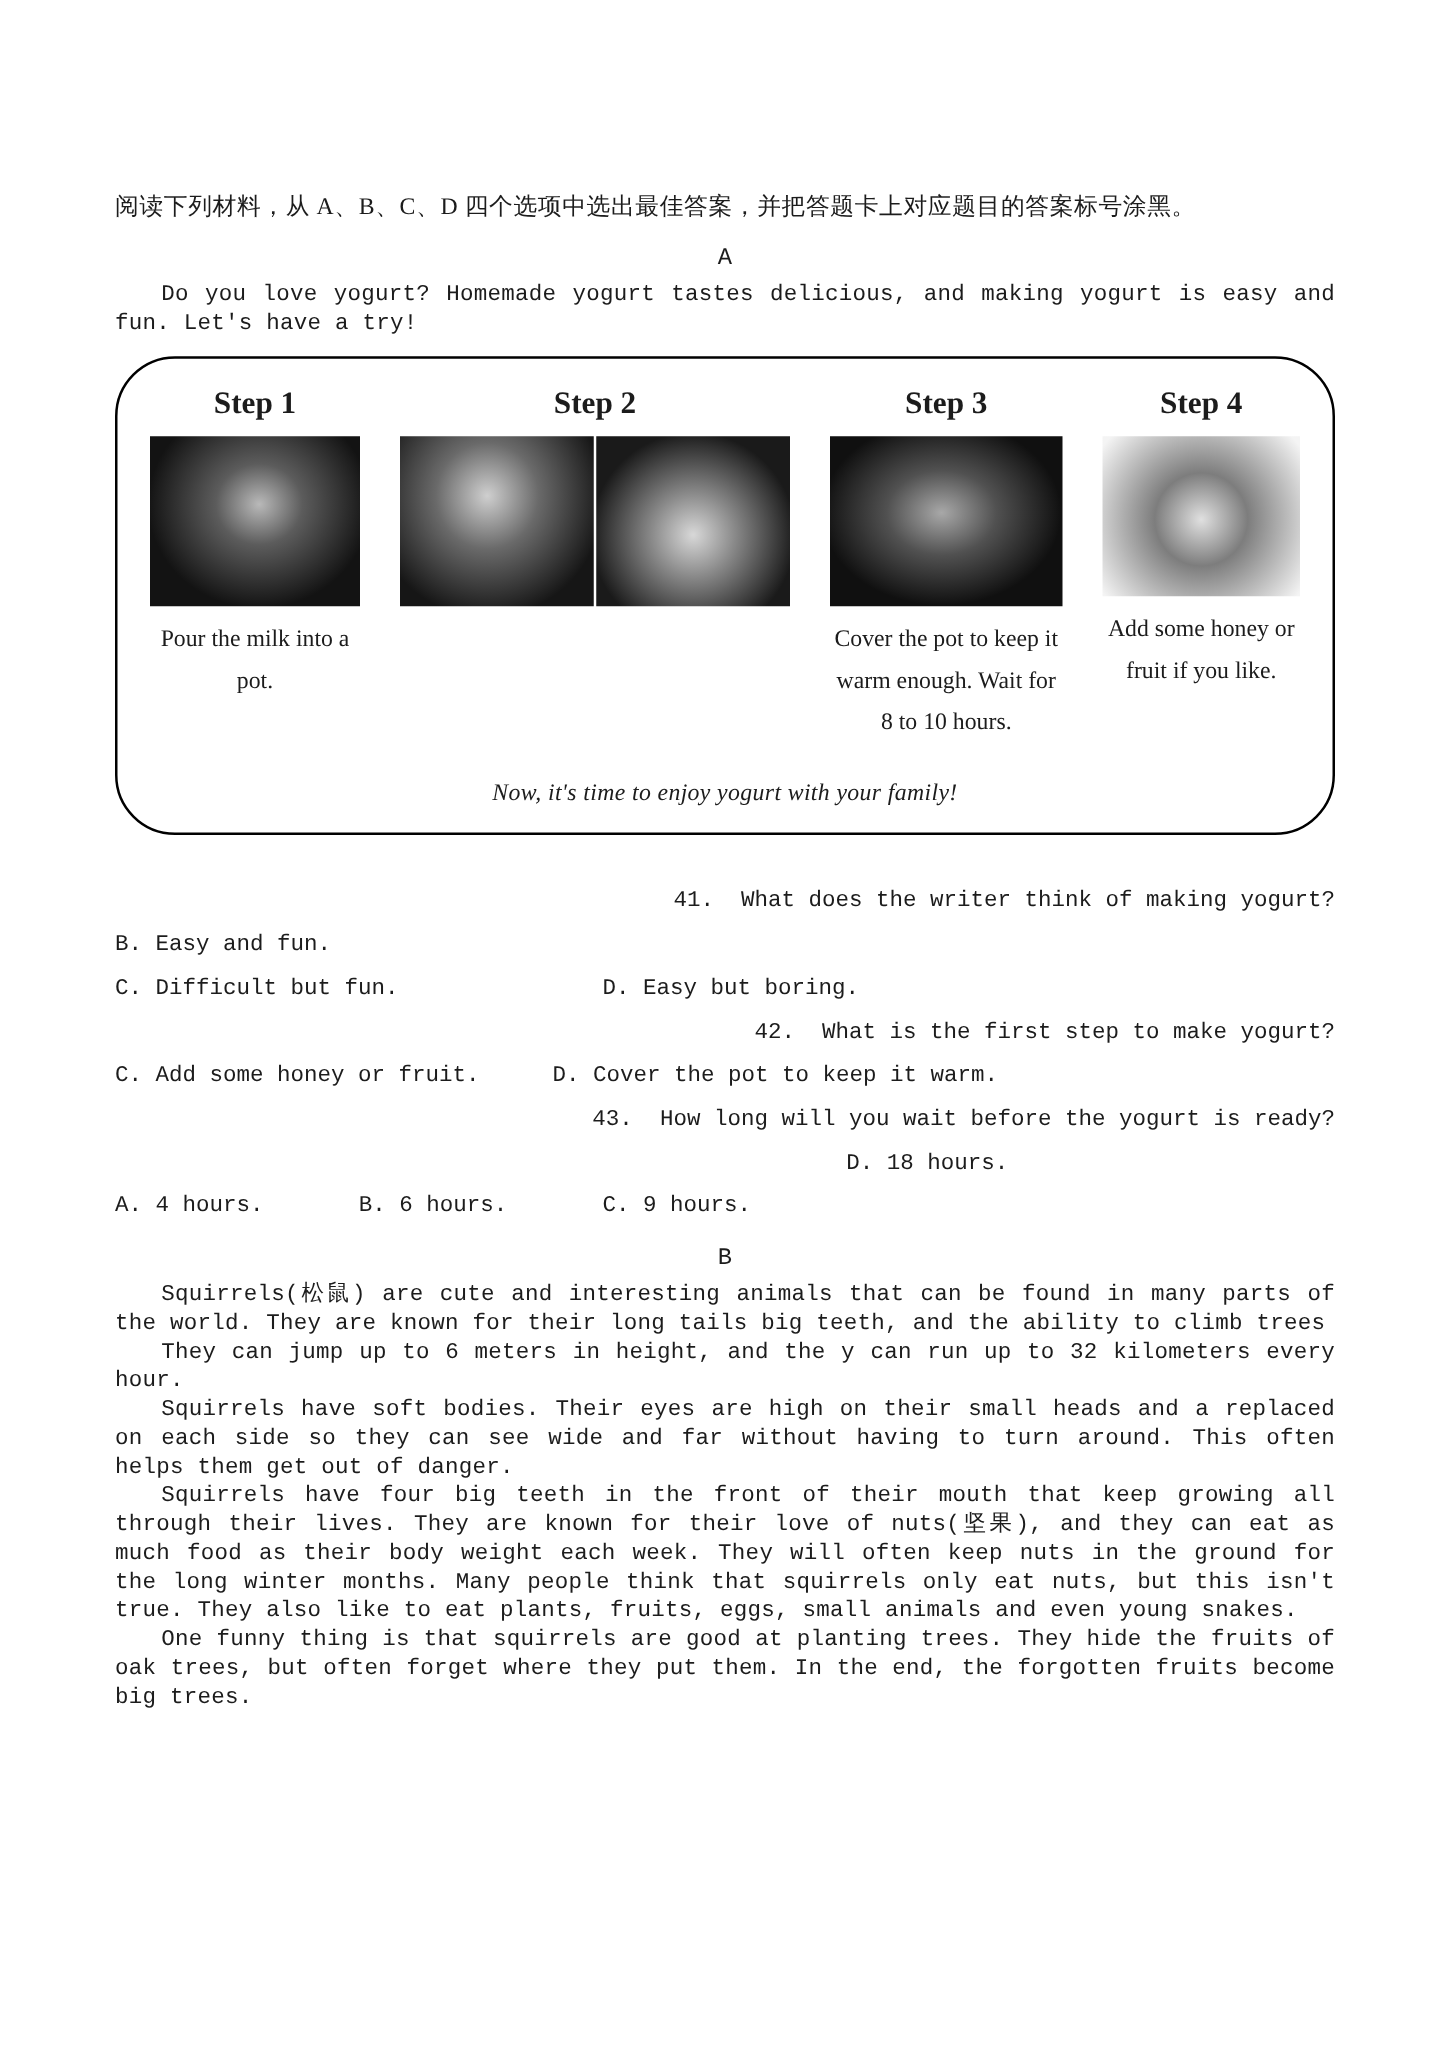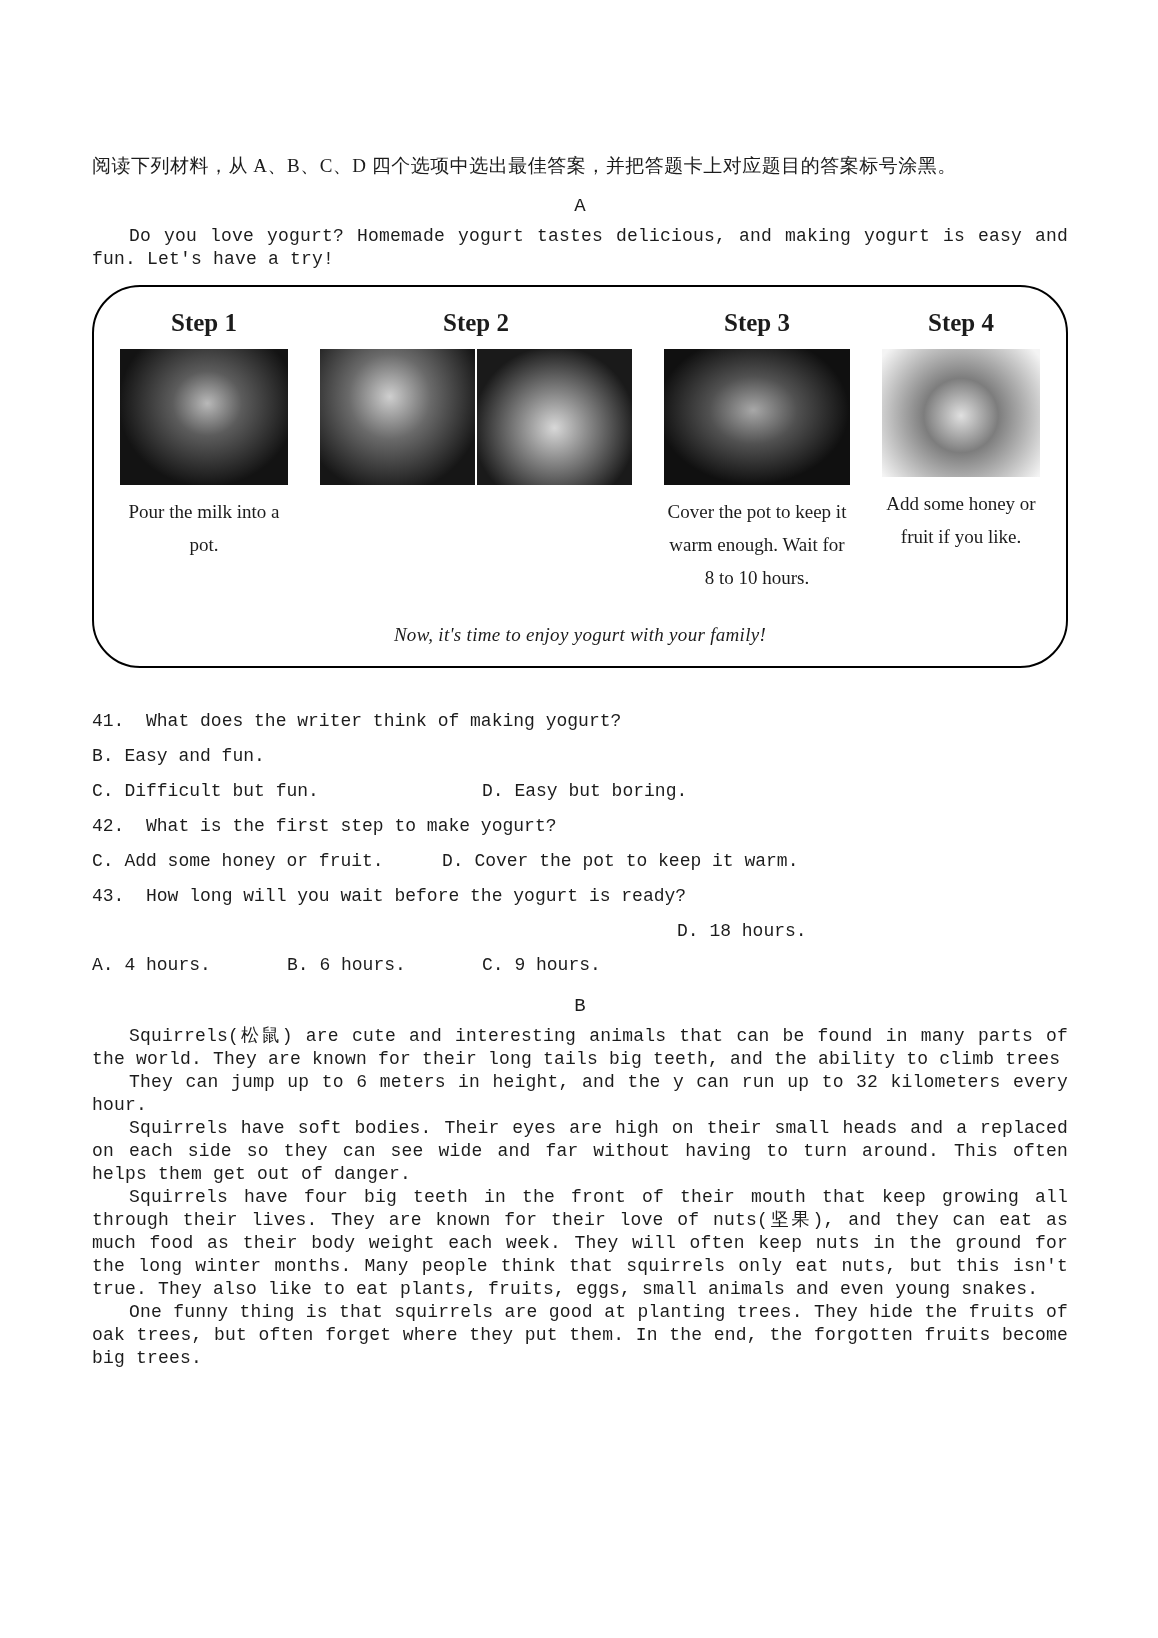--- a/index.html
+++ b/index.html
@@ -75,21 +75,21 @@
   .closing {
     font-style: italic;
     font-size: 19px;
     text-align: center;
     margin-top: 30px;
     letter-spacing: 0.3px;
   }
 
   
   .questions { margin-top: 28px; }
-  .q-line { font-size: 18px; line-height: 35px; }
+  .q-line { font-size: 18px; line-height: 35px; text-align: right; }
   .opt-row { display: flex; font-size: 18px; line-height: 35px; }
   .opt-w390 { width: 390px; }
   .opt-w350 { width: 350px; }
   .opt-w195 { width: 195px; margin-top: 34px; }
 
   .section-b-paras { margin-top: 0; }
 </style>
 </head>
 <body>
 

